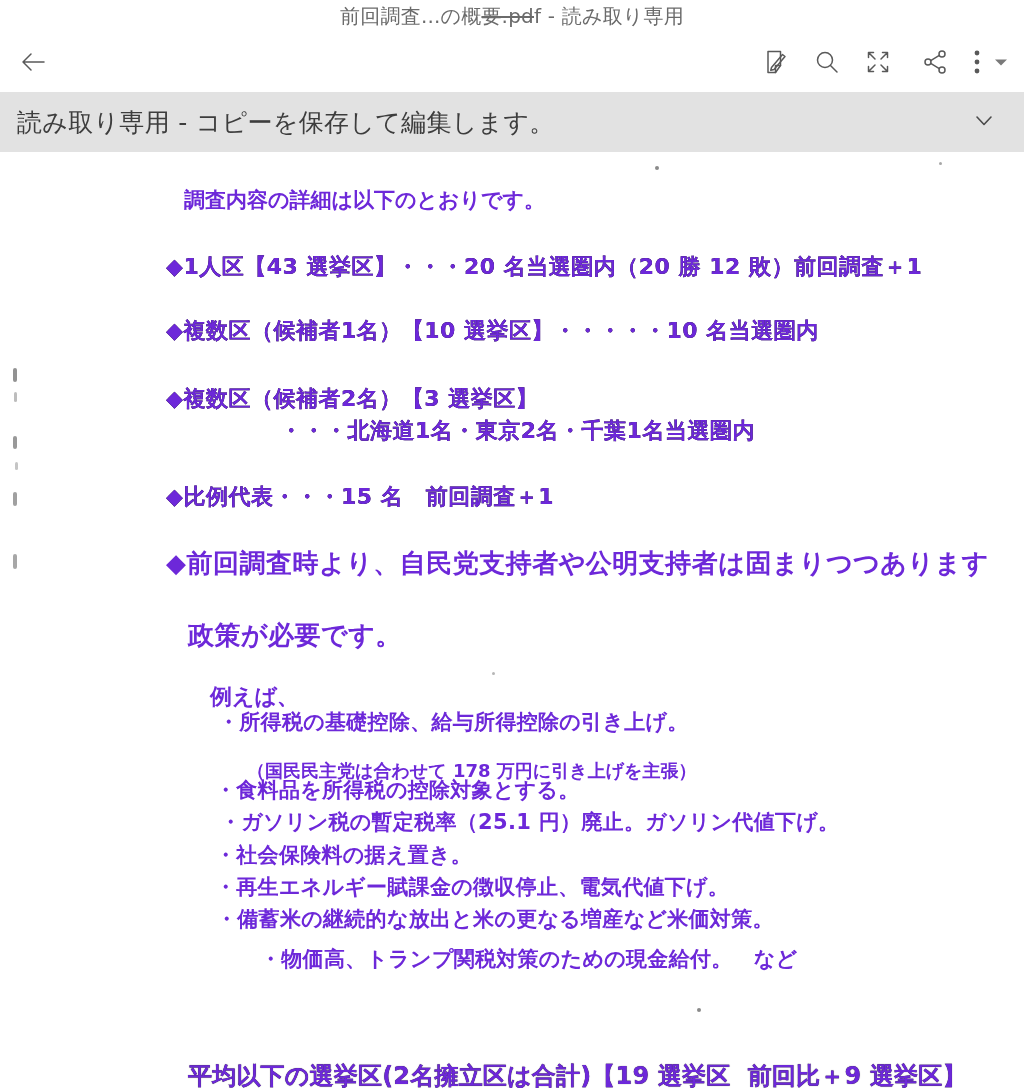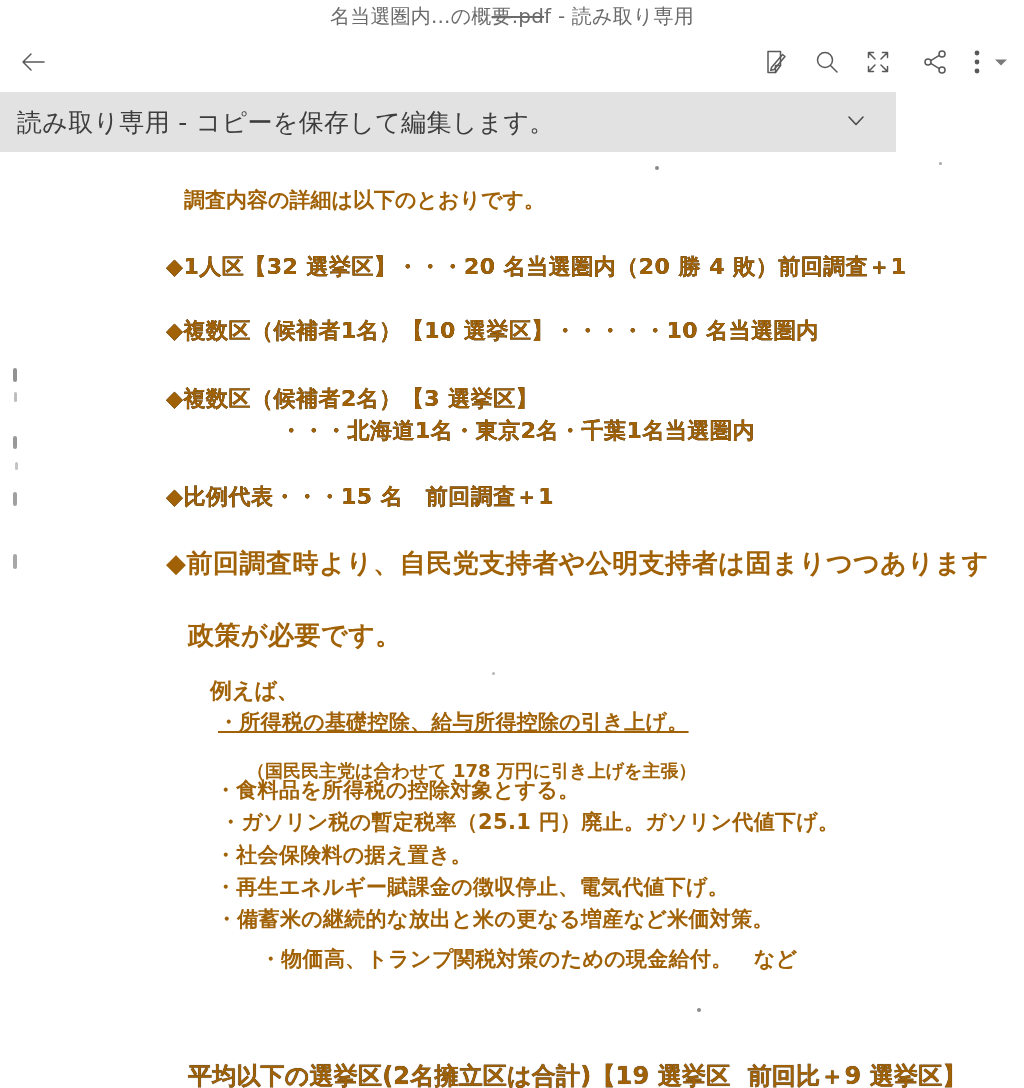--- a/index.html
+++ b/index.html
@@ -15,47 +15,47 @@
 
   
   .toolbar { position:absolute; top:32px; left:0; width:1024px; height:60px; background:#ffffff; }
   .icon-btn { position:absolute; top:10px; width:40px; height:40px;
     display:flex; align-items:center; justify-content:center; background:transparent; border:none; cursor:pointer; }
   .icon-btn svg { display:block; }
   .stroke { fill:none; stroke:#595959; stroke-width:1.5; stroke-linecap:round; stroke-linejoin:round; }
   .fillgray { fill:#595959; stroke:none; }
 
   
-  .banner { position:absolute; top:92px; left:0; width:896px; height:60px;
+  .banner { position:absolute; top:92px; left:0; width:1024px; height:60px;
     background:#e2e2e2; display:flex; align-items:center; cursor:default; }
   .banner .msg { margin-left:17px; font-size:25px; color:#3d3d3d; letter-spacing:0.3px; }
   .banner .chev { position:absolute; right:24px; top:14px; width:32px; height:32px;
     display:flex; align-items:center; justify-content:center; background:transparent; border:none; cursor:pointer; }
 
   
   .page { position:absolute; top:152px; left:0; width:1024px; height:936px; background:#ffffff; }
-  .line { position:absolute; white-space:pre; color:#a16207; }
+  .line { position:absolute; white-space:pre; color:#6d28d9; }
   .intro   { font-size:21px; font-weight:600; }
   .hitem   { font-size:22px; font-weight:700; text-shadow:0 0 0.6px #000; letter-spacing:0.5px; }
   .para    { font-size:26px; font-weight:600; letter-spacing:0.5px; }
-  .exlabel { font-size:22px; font-weight:600; }
+  .exlabel { font-size:22px; font-weight:600;margin-top:6px; }
   .bullet  { font-size:21px; font-weight:600; letter-spacing:0.3px; }
   .note    { font-size:18px; font-weight:600;margin-top:14px; }
   .summary { font-size:24px; font-weight:700; text-shadow:0 0 0.7px #000; letter-spacing:0.2px; }
 
   
   .speck { position:absolute; background:#6d6d6d; border-radius:2px; }
 </style>
 </head>
 <body>
 
 <div class="app">
 
   <div class="titlebar">
-    <div class="t"><span>名当選圏内...の概</span><span class="struck">要.pd</span><span>f - 読み取り専用</span></div>
+    <div class="t"><span>前回調査...の概</span><span class="struck">要.pd</span><span>f - 読み取り専用</span></div>
   </div>
 
   <div class="toolbar">
     <button class="icon-btn" style="left:13px;">
       <span>
         <svg width="30" height="30" viewBox="0 0 30 30">
           <path class="stroke" d="M26 15 H5 M5 15 L13 7 M5 15 L13 23"></path>
         </svg>
       </span>
     </button>
@@ -121,31 +121,31 @@
           <path class="stroke" style="stroke:#4a4a4a; stroke-width:1.6;" d="M2 2 L9 9.5 L16 2"></path>
         </svg>
       </span>
     </button>
   </div>
 
   <div class="page">
 
     <div class="line intro" style="left:184px; top:34px;">調査内容の詳細は以下のとおりです。</div>
 
-    <div class="line hitem" style="left:166px; top:100px;">◆1人区【32 選挙区】・・・20 名当選圏内（20 勝 4 敗）前回調査＋1</div>
+    <div class="line hitem" style="left:166px; top:100px;">◆1人区【43 選挙区】・・・20 名当選圏内（20 勝 12 敗）前回調査＋1</div>
     <div class="line hitem" style="left:166px; top:164px;">◆複数区（候補者1名）【10 選挙区】・・・・・10 名当選圏内</div>
     <div class="line hitem" style="left:166px; top:232px;">◆複数区（候補者2名）【3 選挙区】</div>
     <div class="line hitem" style="left:280px; top:264px;">・・・北海道1名・東京2名・千葉1名当選圏内</div>
     <div class="line hitem" style="left:166px; top:330px;">◆比例代表・・・15 名　前回調査＋1</div>
 
     <div class="line para" style="left:166px; top:394px;">◆前回調査時より、自民党支持者や公明支持者は固まりつつあります</div>
     <div class="line para" style="left:188px; top:466px;">政策が必要です。</div>
 
     <div class="line exlabel" style="left:210px; top:524px;">例えば、</div>
-    <div class="line bullet" style="left:218px; top:556px;text-decoration:underline;">・所得税の基礎控除、給与所得控除の引き上げ。</div>
+    <div class="line bullet" style="left:218px; top:556px;">・所得税の基礎控除、給与所得控除の引き上げ。</div>
     <div class="line note" style="left:247px; top:593px;">（国民民主党は合わせて 178 万円に引き上げを主張）</div>
     <div class="line bullet" style="left:215px; top:624px;">・食料品を所得税の控除対象とする。</div>
     <div class="line bullet" style="left:220px; top:656px;">・ガソリン税の暫定税率（25.1 円）廃止。ガソリン代値下げ。</div>
     <div class="line bullet" style="left:215px; top:721px;">・再生エネルギー賦課金の徴収停止、電気代値下げ。</div>
     <div class="line bullet" style="left:215px; top:689px;">・社会保険料の据え置き。</div>
     <div class="line bullet" style="left:216px; top:753px;">・備蓄米の継続的な放出と米の更なる増産など米価対策。</div>
     <div class="line bullet" style="left:216px; top:793px;margin-left:44px;">・物価高、トランプ関税対策のための現金給付。　など</div>
 
     <div class="line summary" style="left:188px; top:908px;">平均以下の選挙区(2名擁立区は合計)【19 選挙区  前回比＋9 選挙区】</div>
 

